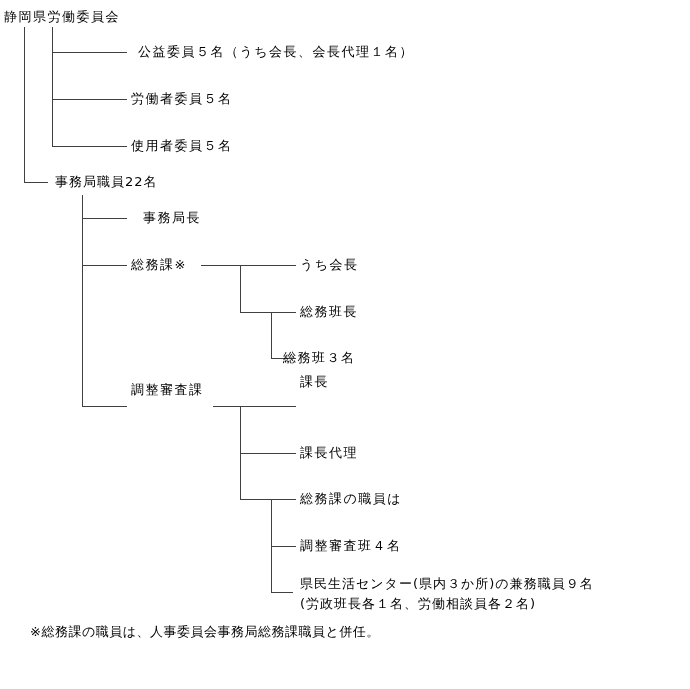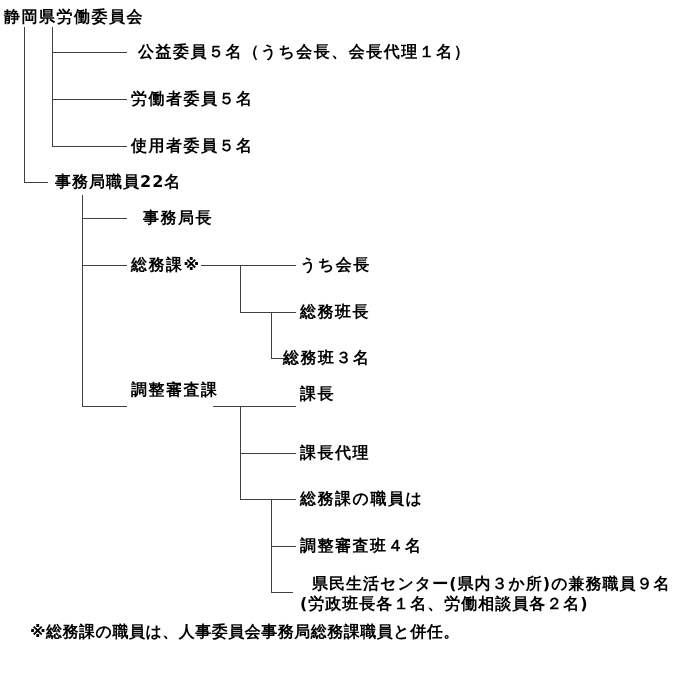--- a/index.html
+++ b/index.html
@@ -1,18 +1,18 @@
 <!DOCTYPE html>
 <html><head>
 <meta charset="utf-8">
 <style>
   html, body { margin:0; padding:0; background:#ffffff; }
   body { width:690px; height:689px; position:relative; overflow:hidden;
          font-family:"DejaVu Sans", sans-serif; color:#000; }
-  .t { position:absolute; font-size:16px; line-height:16px; white-space:nowrap; letter-spacing:1.5px;font-weight:bold; }
+  .t { position:absolute; font-size:13px; line-height:16px; white-space:nowrap; letter-spacing:1.5px; }
   .h { position:absolute; height:1px; background:#404040; }
   .v { position:absolute; width:1px; background:#404040; }
 </style>
 </head>
 <body>
 
 <div class="t" style="left:4px;top:9px;">静岡県労働委員会</div>
 
 <div class="v" style="left:24px;top:27px;height:156px;"></div>
 <div class="h" style="left:24px;top:182px;width:24px;"></div>
@@ -46,20 +46,20 @@
 <div class="t" style="left:283px;top:350px;">総務班３名</div>
 
 <div class="h" style="left:213px;top:406px;width:83px;"></div>
 <div class="v" style="left:240px;top:406px;height:94px;"></div>
 <div class="h" style="left:240px;top:453px;width:56px;"></div>
 <div class="h" style="left:240px;top:499px;width:56px;"></div>
 <div class="v" style="left:271px;top:499px;height:94px;"></div>
 <div class="h" style="left:271px;top:546px;width:25px;"></div>
 <div class="h" style="left:271px;top:592px;width:22px;"></div>
 
-<div class="t" style="left:300px;top:386px;text-align:center;">課長</div>
+<div class="t" style="left:300px;top:374px;text-align:center;">課長</div>
 <div class="t" style="left:300px;top:445px;">課長代理</div>
 <div class="t" style="left:300px;top:491px;">総務課の職員は</div>
 <div class="t" style="left:300px;top:538px;">調整審査班４名</div>
-<div class="t" style="left:300px;top:576px;letter-spacing:1px;margin-left:12px;">県民生活センター(県内３か所)の兼務職員９名</div>
+<div class="t" style="left:300px;top:576px;letter-spacing:1px;">県民生活センター(県内３か所)の兼務職員９名</div>
 <div class="t" style="left:300px;top:596px;letter-spacing:1px;">(労政班長各１名、労働相談員各２名)</div>
 
 <div class="t" style="left:30px;top:624px;letter-spacing:0.5px;">※総務課の職員は、人事委員会事務局総務課職員と併任。</div>
 
 </body></html>

